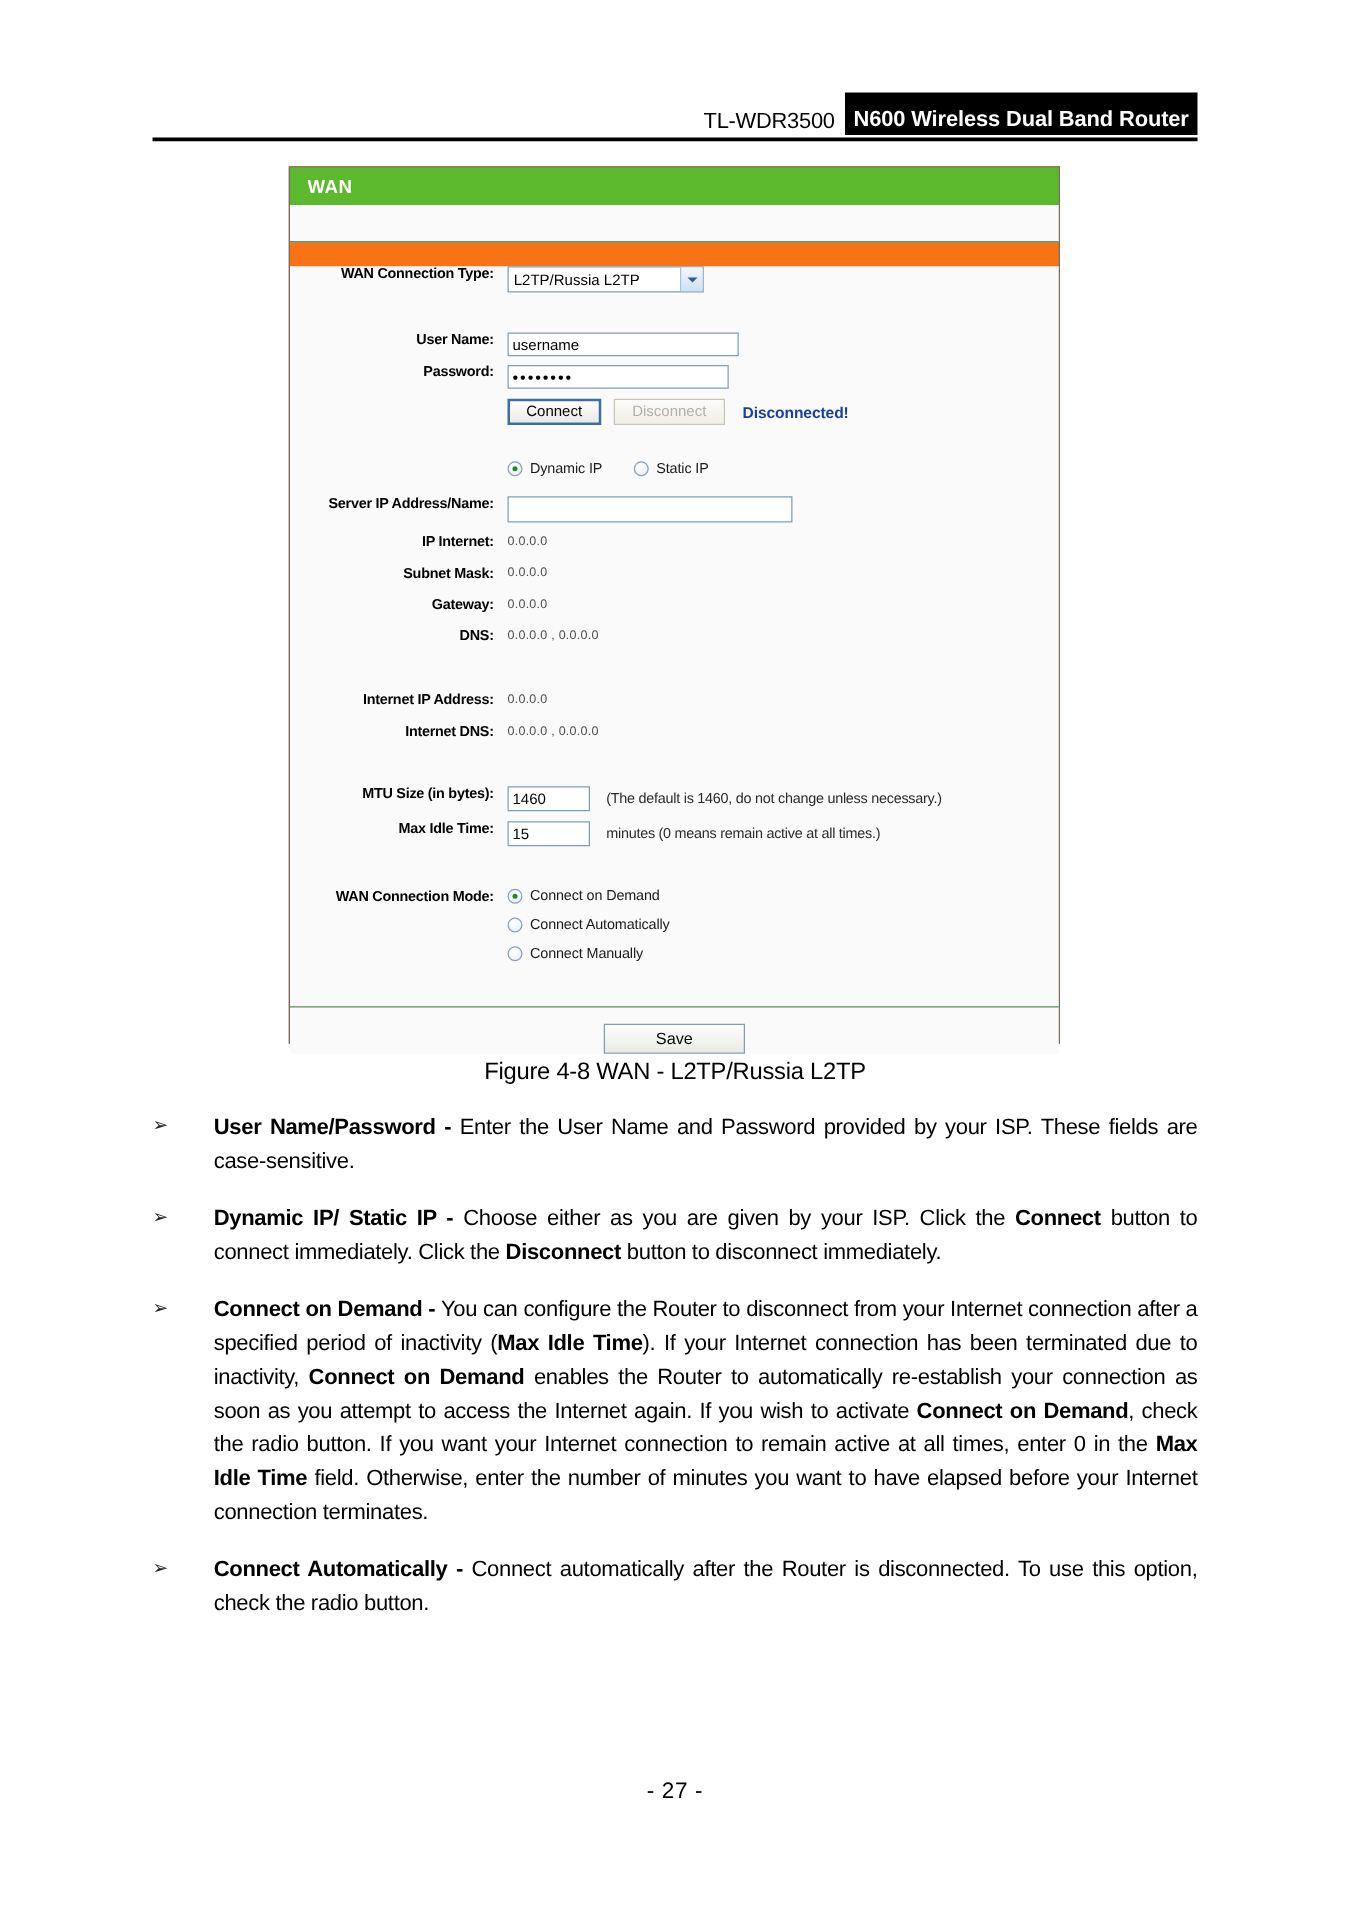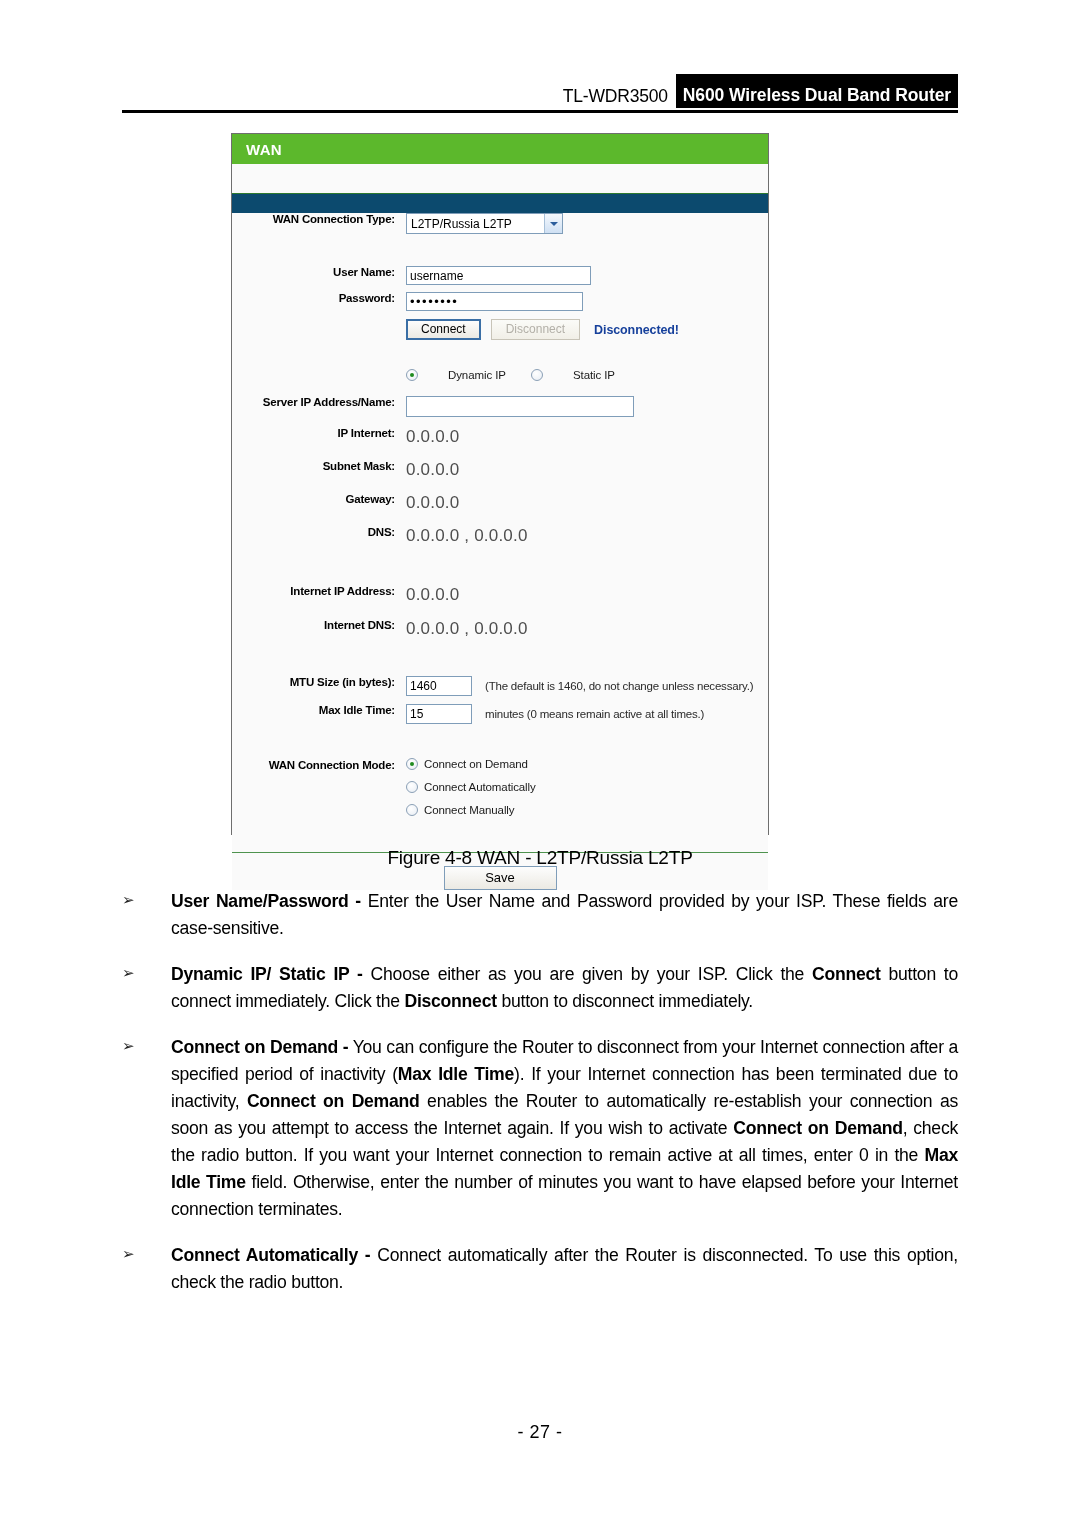--- a/index.html
+++ b/index.html
@@ -53,24 +53,24 @@
     width: 836px;
     height: 3px;
     background: #000;
   }
 
   
   .panel {
     position: absolute;
     left: 231px;
     top: 133px;
-    width: 538px;
+    width: 617px;
     height: 702px;
     border: 1px solid #6e6e6e;
-    background: #0c4a6e;
+    background: #f97316;
     box-sizing: border-box;
   }
   .panel-title {
     height: 30px;
     background: #5cb82c;
     color: #ffffff;
     font-size: 15px;
     font-weight: bold;
     display: flex;
     align-items: center;
@@ -102,21 +102,21 @@
     box-sizing: border-box;
     color: #000;
     letter-spacing: -0.2px;
   }
   .fval {
     flex: 1;
     font-size: 11.5px;
   }
   .ro-val {
     color: #4e4e4e;
-    font-size: 17px;
+    font-size: 10px;
     letter-spacing: 0.2px;
   }
 
   
   .txt {
     border: 1px solid #7f9db9;
     background: #fff;
     height: 19px;
     font-family: "Liberation Sans", sans-serif;
     font-size: 12px;
@@ -222,21 +222,21 @@
     width: 4px; height: 4px;
     border-radius: 50%;
     background: #1f8b1f;
   }
   .rlabel {
     font-size: 11.5px;
     color: #1a1a1a;
     margin-left: 6px;
     letter-spacing: -0.1px;
   }
-  .radio-inline { display: inline-flex; align-items: center; margin-right: 22px; gap: 24px; }
+  .radio-inline { display: inline-flex; align-items: center; margin-right: 22px; }
   .mode-opt { display: flex; align-items: center; margin-bottom: 11px; }
 
   .hint {
     font-size: 11.5px;
     color: #2a2a2a;
     margin-left: 13px;
     letter-spacing: -0.2px;
     white-space: nowrap;
   }
 

